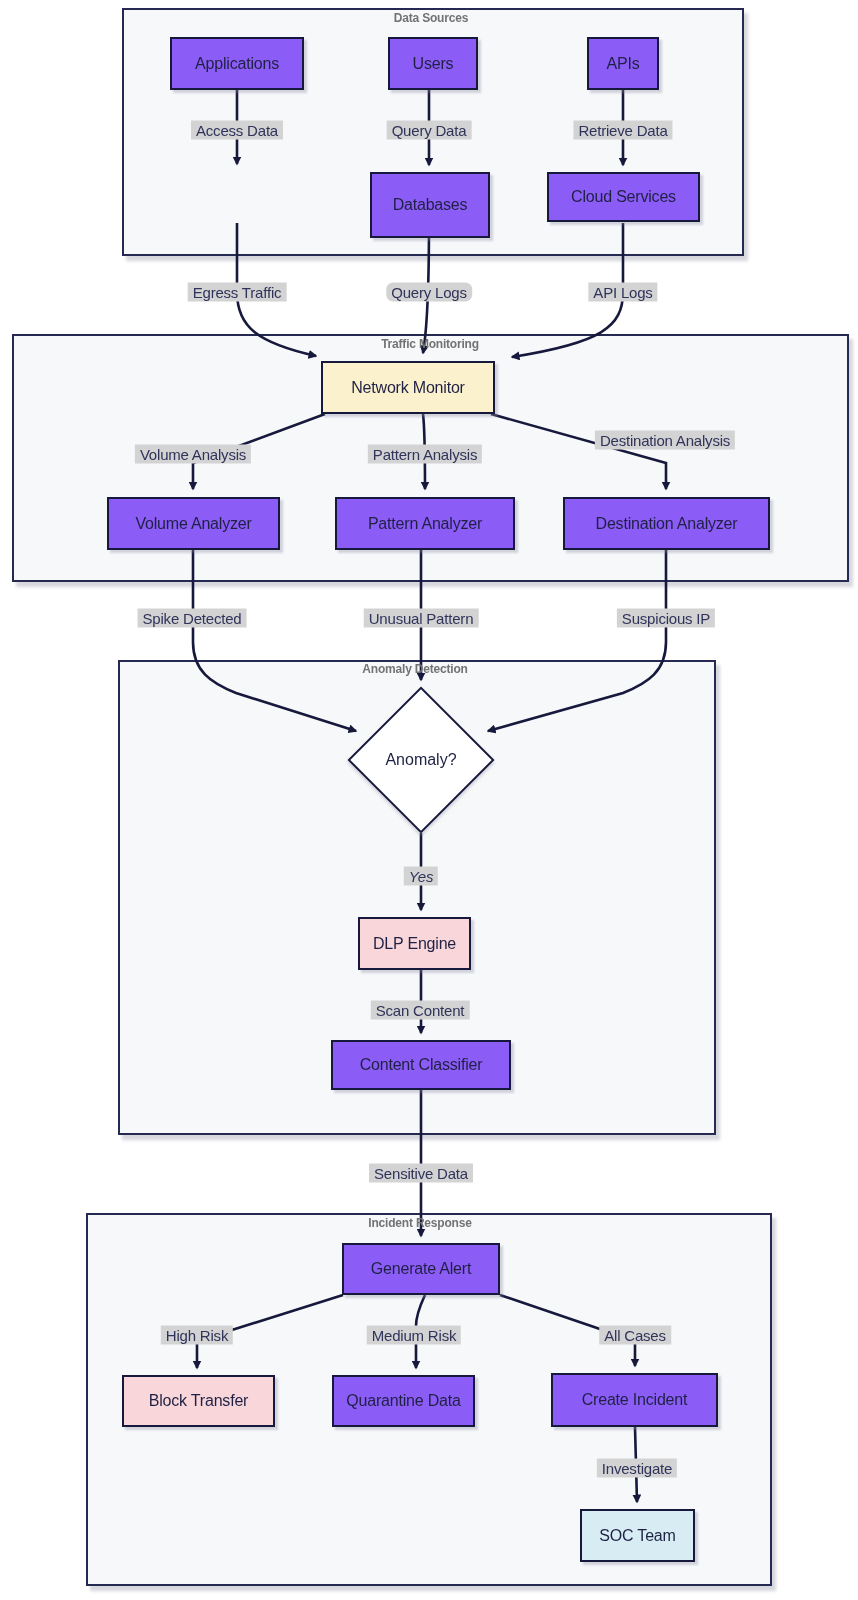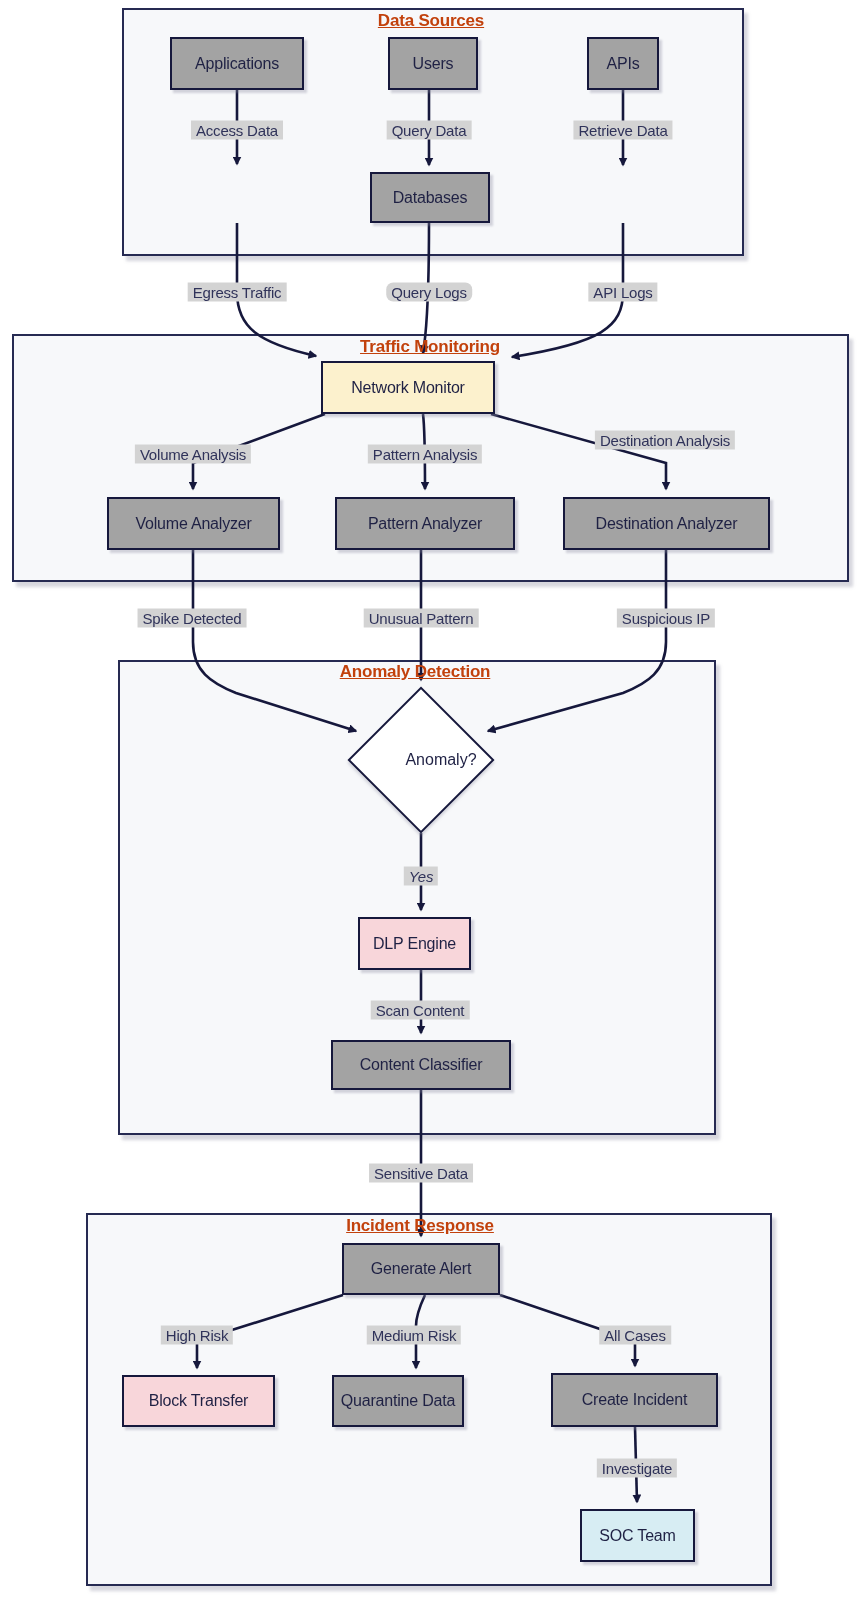--- a/index.html
+++ b/index.html
@@ -7,39 +7,39 @@
     position:relative;width:858px;height:1600px;overflow:hidden;
     font-family:"Liberation Sans","DejaVu Sans",sans-serif;
     color:#1f2144;
   }
   .subgraph{
     position:absolute;background:#f7f8fa;border:2px solid #262a52;
     box-shadow:4px 5px 3px rgba(140,140,160,0.35);
   }
   .sg-title{
     position:absolute;transform:translateX(-50%);
-    font-size:17px;font-weight:600;letter-spacing:-0.2px;white-space:nowrap;
-    z-index:4;color:#c2410c;text-decoration:underline;
+    font-size:12px;font-weight:600;letter-spacing:-0.2px;white-space:nowrap;
+    z-index:4;color:#737373;
   }
   .edges{position:absolute;left:0;top:0;z-index:2;}
   .node{
     position:absolute;display:flex;align-items:center;justify-content:center;
-    background:#a3a3a3;border:2px solid #16183c;
+    background:#8b5cf6;border:2px solid #16183c;
     box-shadow:3px 3px 2px rgba(140,140,160,0.35);
     font-size:16px;font-weight:500;letter-spacing:-0.2px;white-space:nowrap;
     z-index:3;box-sizing:border-box;
   }
   .diamond{
     position:absolute;left:369px;top:708px;width:104px;height:104px;
     background:#ffffff;border:2px solid #16183c;transform:rotate(45deg);
     box-shadow:2px 2px 3px rgba(140,140,160,0.35);z-index:3;box-sizing:border-box;
   }
   .diamond-label{
     position:absolute;left:421px;top:760px;transform:translate(-50%,-50%);
-    font-size:16px;font-weight:500;z-index:3;white-space:nowrap;margin-left:20px;
+    font-size:16px;font-weight:500;z-index:3;white-space:nowrap;
   }
   .edge-label{
     position:absolute;transform:translate(-50%,-50%);
     background:#d3d3d3;color:#30335a;padding:1px 5px;
     font-size:15px;font-weight:500;letter-spacing:-0.2px;white-space:nowrap;
     z-index:3;
   }
 </style>
 </head>
 <body>
@@ -81,34 +81,35 @@
       <path d="M343,1295 L197,1341 L197,1368" marker-end="url(#arrow)"></path>
       <path d="M425,1295 C418,1310 416,1318 416,1326 L416,1368" marker-end="url(#arrow)"></path>
       <path d="M500,1295 L635,1341 L635,1366" marker-end="url(#arrow)"></path>
       <path d="M635,1427 L637,1502" marker-end="url(#arrow)"></path>
     </g>
   </svg>
 
   <div class="node" style="left:170px;top:37px;width:134px;height:53px;">Applications</div>
   <div class="node" style="left:388px;top:37px;width:90px;height:53px;">Users</div>
   <div class="node" style="left:587px;top:37px;width:72px;height:53px;">APIs</div>
-  <div class="node" style="left:370px;top:172px;width:120px;height:51px;">Databases</div>
+  <div class="node" style="left:370px;top:172px;width:120px;height:66px;">Databases</div>
+  <div class="node" style="left:547px;top:172px;width:153px;height:50px;">Cloud Services</div>
   <div class="node" style="left: 321px; top: 361px; width: 174px; height: 53px; background-color: rgb(252, 241, 205);">Network Monitor</div>
   <div class="node" style="left:107px;top:497px;width:173px;height:53px;">Volume Analyzer</div>
   <div class="node" style="left:335px;top:497px;width:180px;height:53px;">Pattern Analyzer</div>
   <div class="node" style="left:563px;top:497px;width:207px;height:53px;">Destination Analyzer</div>
 
   <div class="diamond"></div>
   <div class="diamond-label">Anomaly?</div>
 
   <div class="node" style="left: 358px; top: 917px; width: 113px; height: 53px; background-color: rgb(248, 214, 218);">DLP Engine</div>
   <div class="node" style="left:331px;top:1040px;width:180px;height:50px;">Content Classifier</div>
   <div class="node" style="left:342px;top:1243px;width:158px;height:52px;">Generate Alert</div>
   <div class="node" style="left: 122px; top: 1375px; width: 153px; height: 52px; background-color: rgb(248, 214, 218);">Block Transfer</div>
-  <div class="node" style="left:332px;top:1375px;width:132px;height:52px;">Quarantine Data</div>
+  <div class="node" style="left:332px;top:1375px;width:143px;height:52px;">Quarantine Data</div>
   <div class="node" style="left:551px;top:1373px;width:167px;height:54px;">Create Incident</div>
   <div class="node" style="left: 580px; top: 1509px; width: 115px; height: 53px; background-color: rgb(215, 237, 243);">SOC Team</div>
 
   <div class="edge-label" style="left:237px;top:130px;">Access Data</div>
   <div class="edge-label" style="left:429px;top:130px;">Query Data</div>
   <div class="edge-label" style="left:623px;top:130px;">Retrieve Data</div>
   <div class="edge-label" style="left:237px;top:292px;">Egress Traffic</div>
   <div class="edge-label" style="left:429px;top:292px;border-radius:7px;">Query Logs</div>
   <div class="edge-label" style="left:623px;top:292px;">API Logs</div>
   <div class="edge-label" style="left:193px;top:454px;">Volume Analysis</div>

